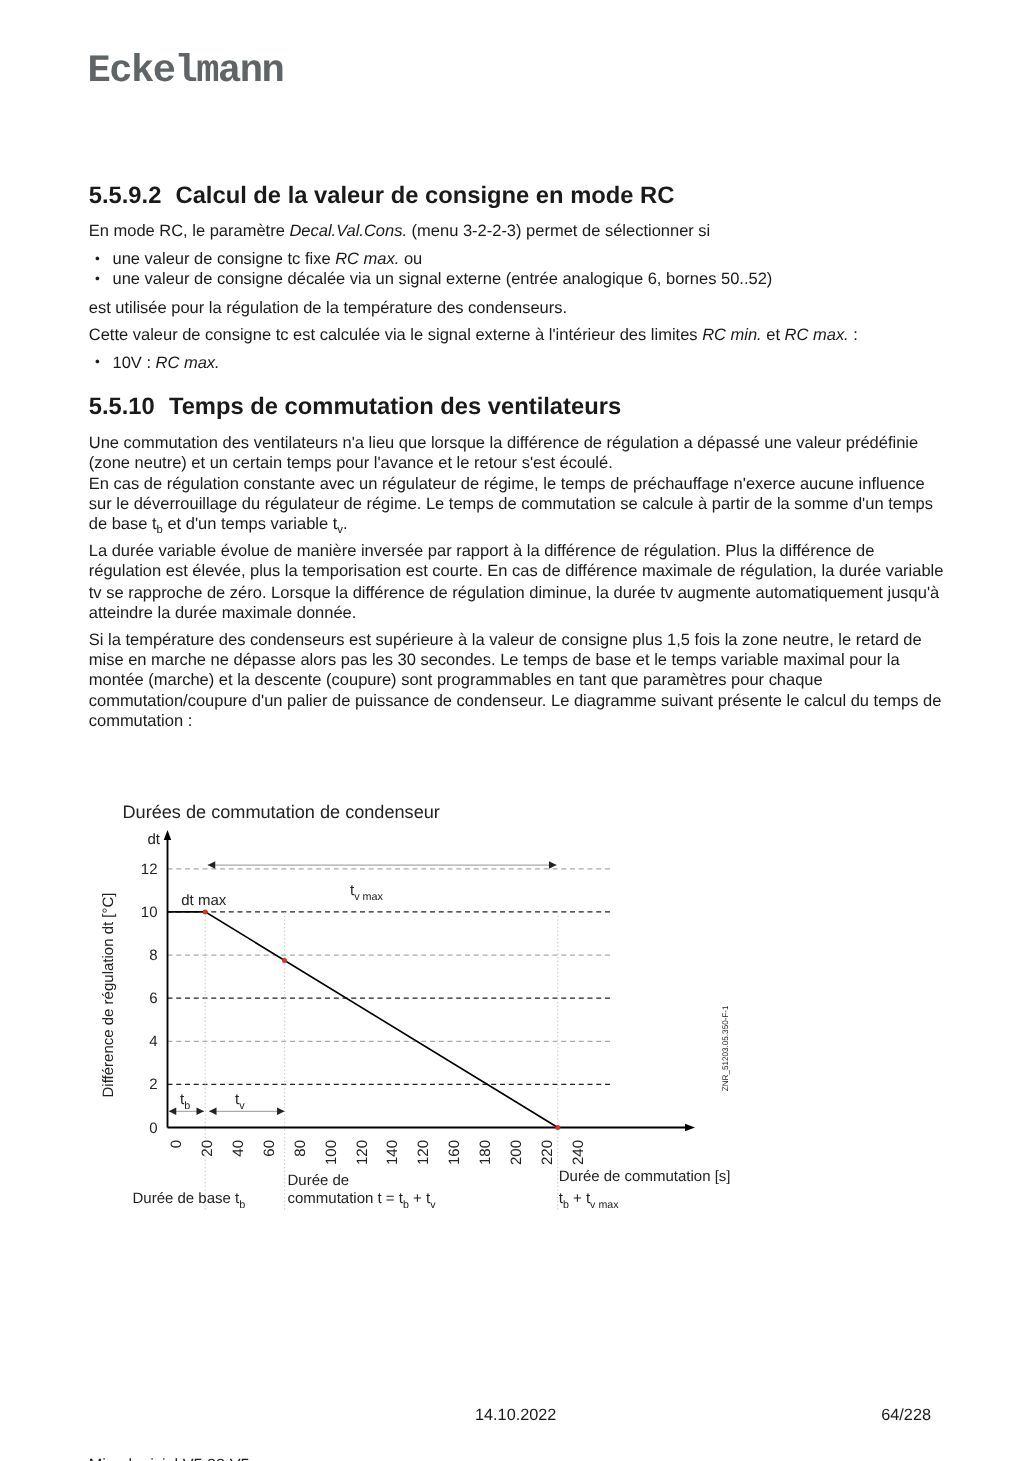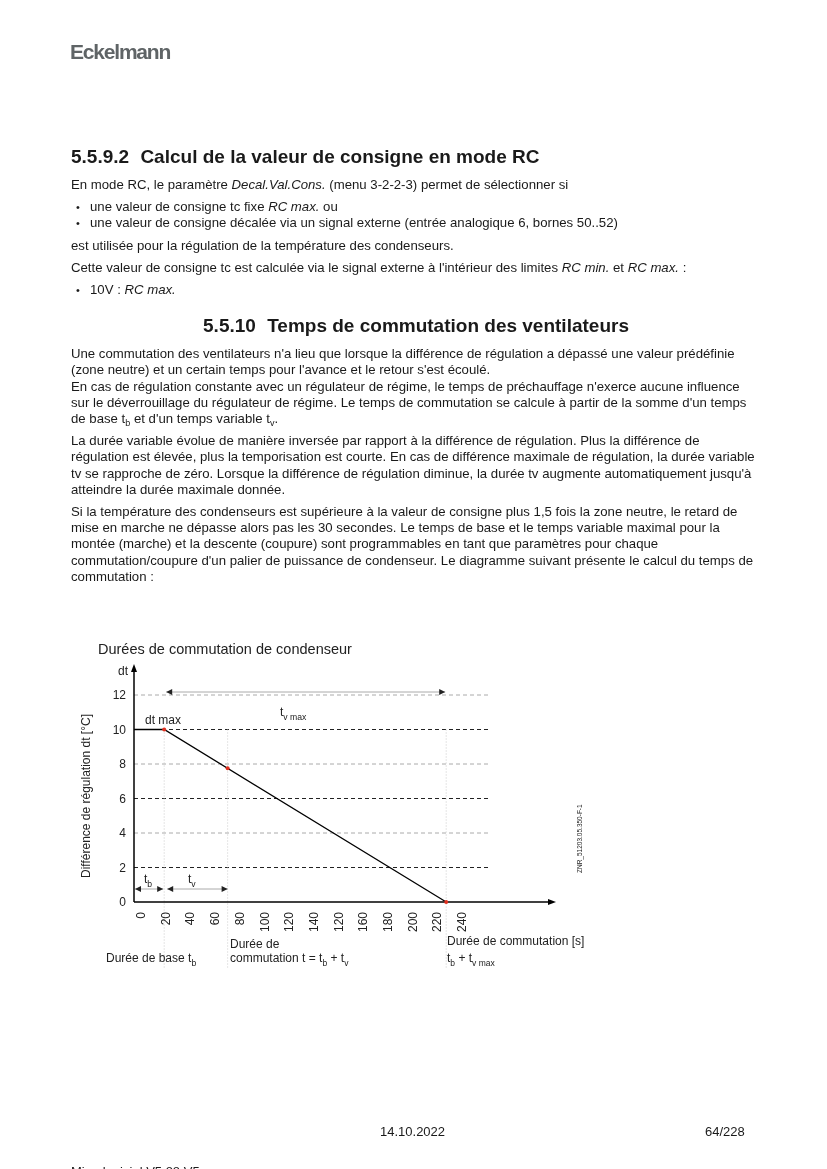--- a/index.html
+++ b/index.html
@@ -2,31 +2,31 @@
 <html><head>
 <meta charset="utf-8">
 <style>
   html, body { margin: 0; padding: 0; background: #ffffff; }
   body {
     width: 827px; height: 1169px; position: relative; overflow: hidden;
     font-family: "Liberation Sans", sans-serif; color: #1a1a1a;
   }
   .logo {
     position: absolute; left: 70px; top: 40px;
-    font-family: Liberation Sans, sans-serif; font-weight: bold;
-    font-size: 21px; letter-spacing: -1.2px; color: #5f6466;
+    font-family: Liberation Mono, monospace; font-weight: bold;
+    font-size: 31px; letter-spacing: -1.2px; color: #5f6466;
   }
   .content { position: absolute; left: 71px; top: 148px; width: 690px; font-size: 13.2px; line-height: 16.2px; }
   h2 { font-size: 19px; font-weight: bold; margin: 0 0 11px 0; line-height: 18px; }
   h2 .num { margin-right: 6px; }
   p { margin: 0 0 6px 0; }
   ul { list-style: none; margin: 0 0 6px 0; padding: 0; }
   ul li { padding-left: 19px; position: relative; line-height: 16.2px; }
   ul li::before { content: "\2022"; position: absolute; left: 5px; top: 0; font-size: 11px; }
-  .sec2 { margin-top: 19px; text-align: center; }
+  .sec2 { margin-top: 19px; }
   sub { font-size: 9px; vertical-align: -3px; line-height: 0; }
   .chart { position: absolute; left: 70px; top: 638px; width: 560px; height: 340px; }
   .chart svg text { font-family: "Liberation Sans", sans-serif; fill: #222; }
   .footer { position: absolute; top: 1124px; font-size: 13px; color: #1a1a1a; }
 </style>
 </head>
 <body>
 
 <div class="logo">Eckelmann</div>
 

